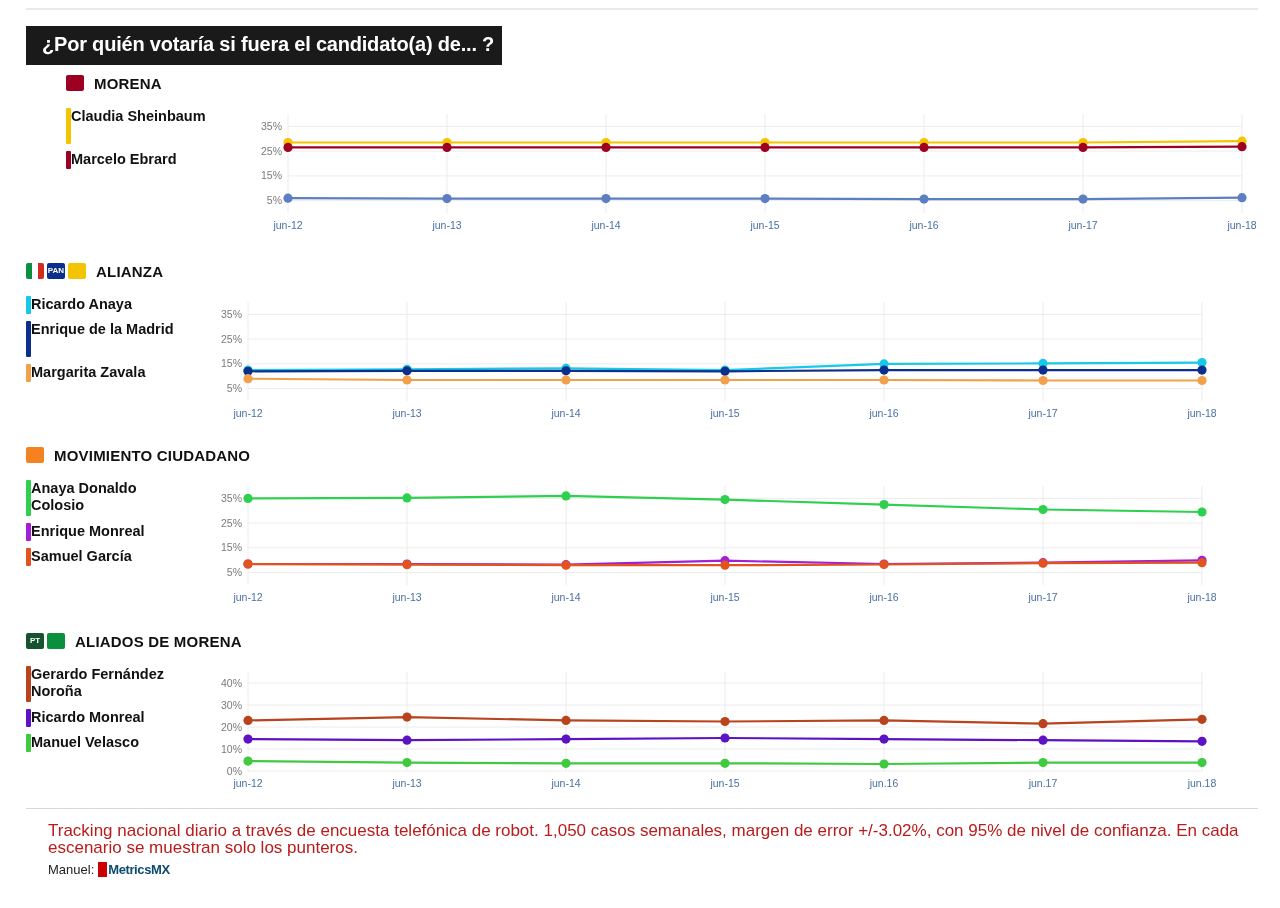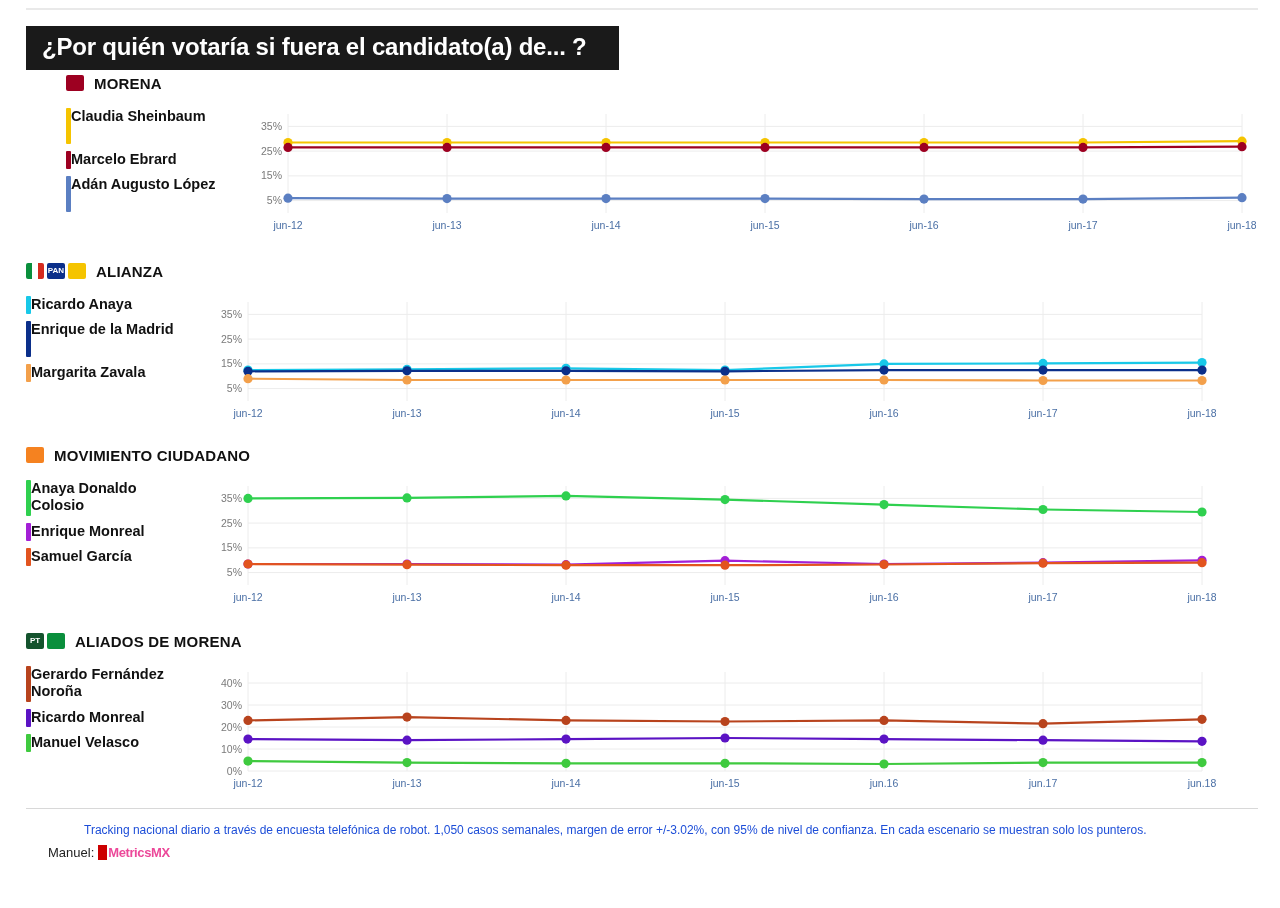--- a/index.html
+++ b/index.html
@@ -10,22 +10,22 @@
     color:#111;
     position:relative;
     overflow:hidden;
   }
   .topline{
     position:absolute;left:26px;top:8px;width:1232px;height:2px;background:#e9e9e9;
   }
   .title-bar{
     position:absolute;left:26px;top:26px;
     background:#1a1a1a;color:#fff;
-    font-size:24px;font-weight:bold;
-    padding:7px 32px 9px 16px;
+    font-size:20px;font-weight:bold;
+    padding:7px 8px 9px 16px;
     letter-spacing:-0.2px;
   }
 
   .block{position:absolute;left:26px;width:1232px;}
 
   .block-head{
     display:flex;align-items:center;gap:10px;height:22px;
   }
   .party-logos{display:flex;align-items:center;gap:3px;}
   .logo{
@@ -51,32 +51,32 @@
 
   .plot{position:relative;flex:1;}
   .plot svg{display:block;}
 
   .footer{
     position:absolute;left:48px;top:822px;width:1200px;
   }
   .footer-line{
     position:absolute;left:-22px;top:-14px;width:1232px;height:1px;background:#d8d8d8;
   }
-  .footer-note{font-size:12px;color:#1d4ed8;line-height:17px;margin-left:36px;}
+  .footer-note{font-size:17px;color:#b91c1c;line-height:17px;}
   .footer-src{
     font-size:13px;color:#222;margin-top:6px;display:flex;align-items:center;gap:4px;
   }
   .brand{
     display:inline-flex;align-items:center;gap:1px;
   }
   .brand-mark{
     display:inline-block;width:9px;height:15px;background:#c00;position:relative;
   }
   .brand-text{
-    font-size:13px;font-weight:bold;color:#ec4899;letter-spacing:-0.4px;
+    font-size:13px;font-weight:bold;color:#0c4a6e;letter-spacing:-0.4px;
   }
   .tick-label{font-size:10.5px;fill:#4a6fa5;}
   .y-label{font-size:10.5px;fill:#7a7a7a;}
   .grid-line{stroke:#ececec;stroke-width:1;}
 </style>
 </head>
 <body>
 
 <div class="topline"></div>
 
@@ -92,24 +92,20 @@
     </div>
     <div class="block-body">
       <div class="legend">
           <div class="legend-item">
         <span class="legend-bar" style="background:#f5c400;height:36px;"></span>
         <span class="legend-label">Claudia Sheinbaum</span>
       </div>
           <div class="legend-item">
         <span class="legend-bar" style="background:#9d0021;height:18px;"></span>
         <span class="legend-label">Marcelo Ebrard</span>
-      </div>
-          <div class="legend-item">
-        <span class="legend-bar" style="background:#5b7fc2;height:36px;"></span>
-        <span class="legend-label">Adán Augusto López</span>
       </div>
         </div>
       <div class="plot">
           <svg width="1010" height="135" viewBox="0 0 1010 135">
             <line class="grid-line" x1="42" y1="98.6" x2="996" y2="98.6"></line>
             <line class="grid-line" x1="42" y1="73.9" x2="996" y2="73.9"></line>
             <line class="grid-line" x1="42" y1="49.1" x2="996" y2="49.1"></line>
             <line class="grid-line" x1="42" y1="24.4" x2="996" y2="24.4"></line>
             <line class="grid-line" x1="42.0" y1="12" x2="42.0" y2="111"></line>
             <line class="grid-line" x1="201.0" y1="12" x2="201.0" y2="111"></line>

